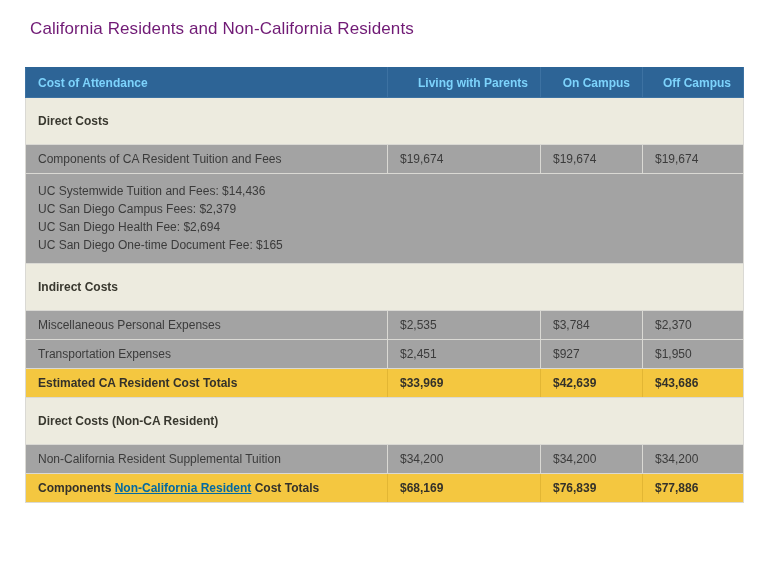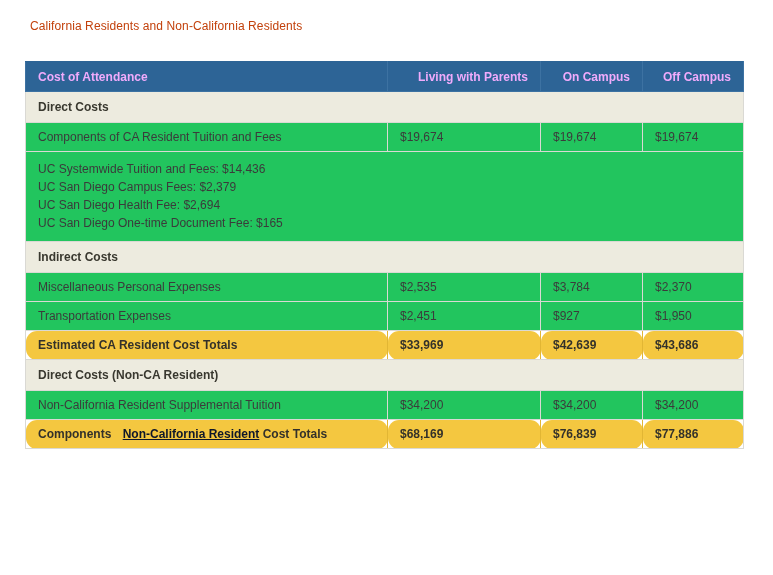--- a/index.html
+++ b/index.html
@@ -6,85 +6,83 @@
   html, body {
     margin: 0; padding: 0;
     width: 773px; height: 575px;
     background: #ffffff;
     font-family: "Liberation Sans", sans-serif;
     color: #3b3b3b;
     overflow: hidden;
   }
   .page-title {
     margin: 19px 0 0 30px;
-    font-size: 12px;
+    font-size: 17px;
     font-weight: 400;
-    color: #c2410c;
+    color: #701a75;
     letter-spacing: 0.1px;
   }
   table.coa-table {
     margin: 28px 30px 0 25px;
     width: 718px;
     border-collapse: collapse;
     table-layout: fixed;
     font-size: 12px;
   }
   col.c0 { width: 362px; }
   col.c1 { width: 153px; }
   col.c2 { width: 102px; }
   col.c3 { width: 101px; }
   .coa-table th {
     background: #2d6496;
-    color: #f0abfc;
+    color: #7dd3fc;
     font-weight: bold;
     font-size: 12px;
     text-align: right;
     padding: 8px 12px 7px 12px;
     border: 1px solid #3d72a2;
     border-top-color: #2d6496;
     margin-top: 8px;
   }
   .coa-table th.first { text-align: left; }
   .coa-table td {
     border: 1px solid #dad9d4;
     padding: 7px 12px;
     vertical-align: middle;
     line-height: 14px;
-    background: #22c55e;
+    background: #a3a3a3;
   }
   .coa-table td.value { text-align: left; white-space: nowrap; }
   tr.section td {
     background: #edebdf;
     font-weight: bold;
     color: #39382f;
-    padding: 8px 12px;
+    padding: 16px 12px;
   }
   tr.breakdown td {
     line-height: 18px;
     padding: 8px 12px 9px 12px;
   }
   tr.multiline td { line-height: 17px; padding: 8px 12px; }
   tr.multiline .row-title { font-weight: bold; }
   tr.totals td {
     background: #f4c740;
     font-weight: bold;
     color: #33312a;
     border-left-color: #e2b634;
     border-right-color: #e2b634;
-    border-radius: 11px;
   }
   tr.totals td:first-child { border-left-color: #dad9d4; }
   tr.totals td:last-child { border-right-color: #dad9d4; }
   sup { font-size: 8px; line-height: 0; vertical-align: super; }
   a.teal-link {
-    color: #0f172a;
+    color: #0369a1;
     font-weight: bold;
     text-decoration: underline;
     cursor: pointer;
-    margin-left: 8px;
   }
 </style>
 </head>
 <body>
 
 <h2 class="page-title">California Residents and Non-California Residents</h2>
 
 <table class="coa-table">
   <colgroup>
       <col class="c0">

